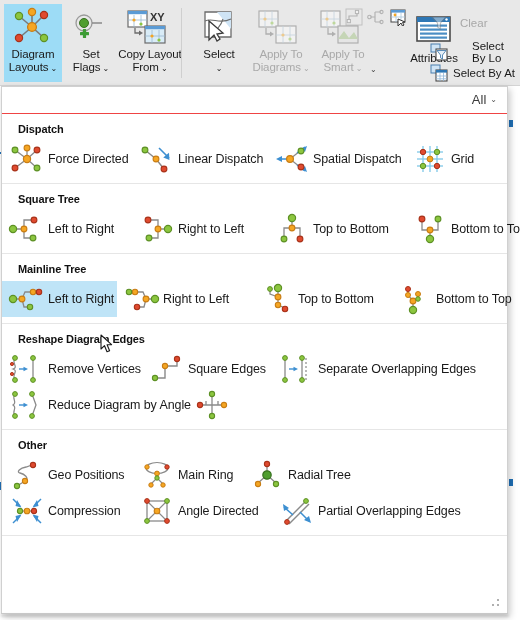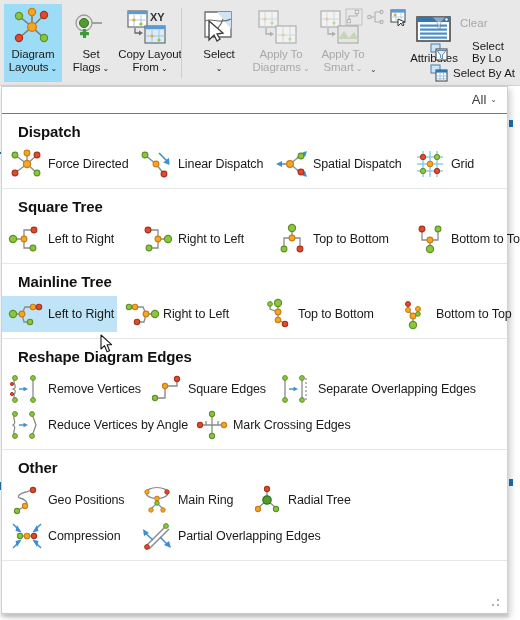--- a/index.html
+++ b/index.html
@@ -57,21 +57,21 @@
   .all-btn {
     position: absolute; right: 10px; top: 5px;
     font-size: 13px; color: #3b3b3b; display: flex; align-items: center; gap: 4px;
     cursor: default;
   }
   .all-btn .cv { font-size: 8px; color: #555; }
 
   .group { border-bottom: 1px solid #e6e6e6; }
   .group:last-child { border-bottom: none; }
   .group-title {
-    font-size: 15px; font-weight: bold; color: #111; padding: 9px 0 6px 16px;
+    font-size: 11px; font-weight: bold; color: #111; padding: 9px 0 6px 16px;
     letter-spacing: -0.1px;
   }
   .grid-rows { padding-bottom: 6px; }
   .grow { display: flex; }
   .item {
     display: flex; align-items: center; gap: 2px;
     height: 36px; cursor: default; padding-left: 6px;
   }
   .item.sel { background: #bfe4f7; }
   .item .ico { width: 38px; height: 32px; flex: none; position: relative; }
@@ -595,33 +595,32 @@
                 <path d="M7 5 C3 10, 10 13, 5 16 C10 19, 3 22, 7 27" fill="none" stroke="#8a8a8a" stroke-width="1.2"></path>
                 <circle cx="7" cy="5" r="2.4" fill="#8cc63f" stroke="#5d9025" stroke-width="1"></circle>
                 <circle cx="7" cy="27" r="2.4" fill="#8cc63f" stroke="#5d9025" stroke-width="1"></circle>
                 <line x1="11" y1="16" x2="18" y2="16" stroke="#3d8fd1" stroke-width="1.4"></line>
                 <path d="M20 16 L15.5 13.8 L15.5 18.2 Z" fill="#3d8fd1"></path>
                 <path d="M24 5 L28 16 L24 27" fill="none" stroke="#8a8a8a" stroke-width="1.3"></path>
                 <circle cx="24" cy="5" r="2.4" fill="#8cc63f" stroke="#5d9025" stroke-width="1"></circle>
                 <circle cx="24" cy="27" r="2.4" fill="#8cc63f" stroke="#5d9025" stroke-width="1"></circle>
               </svg>
             </span>
-            <span class="txt">Reduce Vertices by Angle</span>
+            <span class="txt">Reduce Diagram by Angle</span>
           </div>
           <div class="item" style="width:170px">
             <span class="ico">
               <svg width="38" height="32" viewBox="0 0 38 32">
                 <path d="M19 5 L19 27 M8 16 L30 16 M13 16 L13 12 M25 16 L25 12" fill="none" stroke="#8a8a8a" stroke-width="1.3"></path>
                 <circle cx="19" cy="5" r="2.6" fill="#8cc63f" stroke="#5d9025" stroke-width="1.1"></circle>
                 <circle cx="19" cy="27" r="2.6" fill="#8cc63f" stroke="#5d9025" stroke-width="1.1"></circle>
                 <circle cx="7" cy="16" r="2.6" fill="#e04a2f" stroke="#a83219" stroke-width="1.1"></circle>
                 <circle cx="31" cy="16" r="2.6" fill="#f5a623" stroke="#c97d14" stroke-width="1.1"></circle>
               </svg>
             </span>
-            <span class="txt">Mark Crossing Edges</span>
           </div>
         </div>
       </div>
     </div>
 
     <div class="group">
       <div class="group-title">Other</div>
       <div class="grid-rows">
         <div class="grow">
           <div class="item" style="width:130px">
@@ -678,20 +677,35 @@
                 <path d="M13.5 19.5 L7.5 21 L9 27 Z" fill="#3d8fd1"></path>
                 <path d="M24.5 19.5 L30.5 21 L29 27 Z" fill="#3d8fd1"></path>
                 <line x1="12" y1="16" x2="26" y2="16" stroke="#8a8a8a" stroke-width="1.2"></line>
                 <circle cx="12" cy="16" r="2.6" fill="#8cc63f" stroke="#5d9025" stroke-width="1.1"></circle>
                 <circle cx="19" cy="16" r="2.8" fill="#f5a623" stroke="#c97d14" stroke-width="1.1"></circle>
                 <circle cx="26" cy="16" r="2.6" fill="#e04a2f" stroke="#a83219" stroke-width="1.1"></circle>
               </svg>
             </span>
             <span class="txt">Compression</span>
           </div>
+          <div class="item" style="width:140px">
+            <span class="ico">
+              <svg width="38" height="32" viewBox="0 0 38 32">
+                <rect x="9" y="6" width="20" height="20" fill="none" stroke="#8a8a8a" stroke-width="1.3"></rect>
+                <line x1="9" y1="6" x2="29" y2="26" stroke="#8a8a8a" stroke-width="1.2"></line>
+                <line x1="29" y1="6" x2="9" y2="26" stroke="#8a8a8a" stroke-width="1.2"></line>
+                <circle cx="9" cy="6" r="2.4" fill="#e04a2f" stroke="#a83219" stroke-width="1"></circle>
+                <circle cx="29" cy="6" r="2.4" fill="#8cc63f" stroke="#5d9025" stroke-width="1"></circle>
+                <circle cx="9" cy="26" r="2.4" fill="#8cc63f" stroke="#5d9025" stroke-width="1"></circle>
+                <circle cx="29" cy="26" r="2.4" fill="#e04a2f" stroke="#a83219" stroke-width="1"></circle>
+                <circle cx="19" cy="16" r="2.8" fill="#f5a623" stroke="#c97d14" stroke-width="1.1"></circle>
+              </svg>
+            </span>
+            <span class="txt">Angle Directed</span>
+          </div>
           <div class="item" style="width:195px">
             <span class="ico">
               <svg width="38" height="32" viewBox="0 0 38 32">
                 <line x1="8" y1="26" x2="28" y2="6" stroke="#8a8a8a" stroke-width="1.4"></line>
                 <line x1="11" y1="29" x2="31" y2="9" stroke="#8a8a8a" stroke-width="1.4"></line>
                 <g stroke="#3d8fd1" stroke-width="1.5" fill="none">
                   <line x1="6" y1="12" x2="15" y2="20"></line>
                   <line x1="31" y1="26" x2="22" y2="17"></line>
                 </g>
                 <path d="M5 9 L11 13 L6 16 Z" fill="#3d8fd1"></path>

